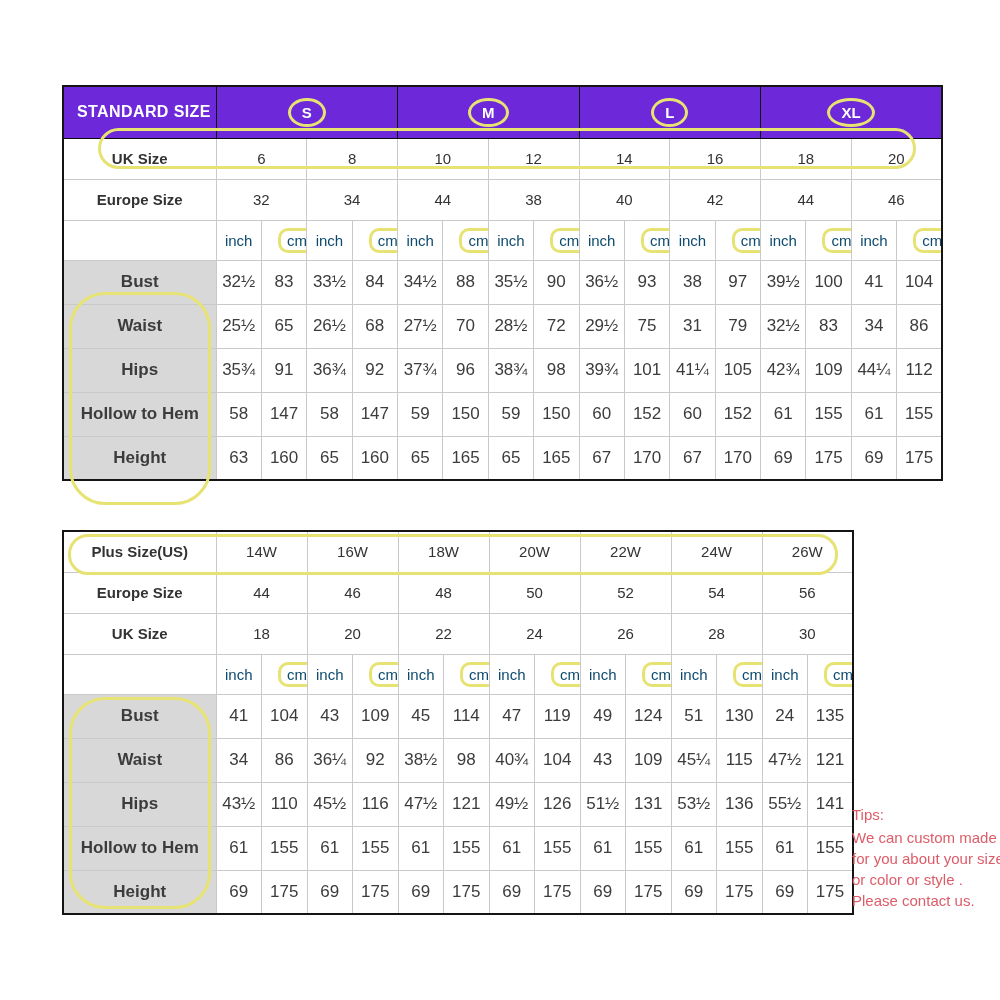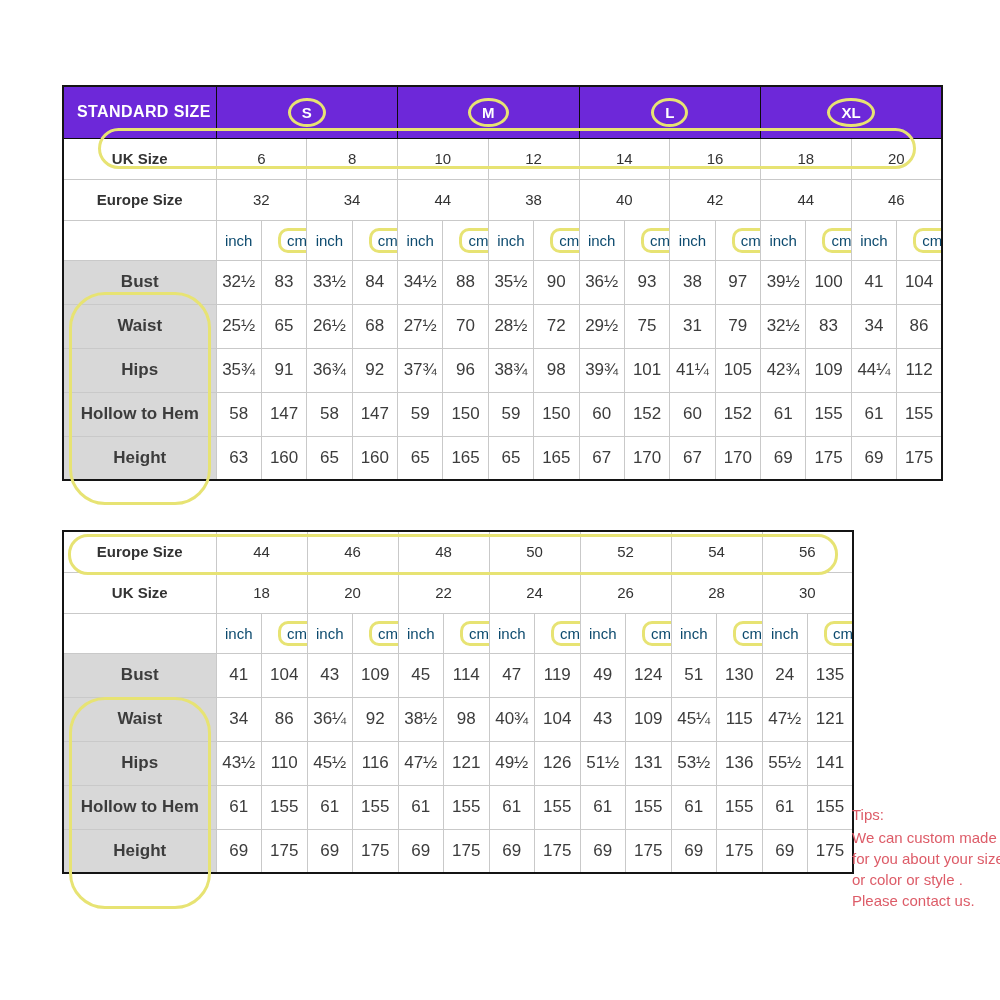--- a/index.html
+++ b/index.html
@@ -270,20 +270,30 @@
           <col>
           <col>
           <col>
           <col>
           <col>
           <col>
           <col>
         </colgroup>
       <tbody>
           <tr class="r-size">
+            <td class="lbl-size">Plus Size(US)</td>
+            <td colspan="2">14W</td>
+            <td colspan="2">16W</td>
+            <td colspan="2">18W</td>
+            <td colspan="2">20W</td>
+            <td colspan="2">22W</td>
+            <td colspan="2">24W</td>
+            <td colspan="2">26W</td>
+          </tr>
+          <tr class="r-size">
             <td class="lbl-size">Europe Size</td>
             <td colspan="2">44</td>
             <td colspan="2">46</td>
             <td colspan="2">48</td>
             <td colspan="2">50</td>
             <td colspan="2">52</td>
             <td colspan="2">54</td>
             <td colspan="2">56</td>
           </tr>
           <tr class="r-size">

